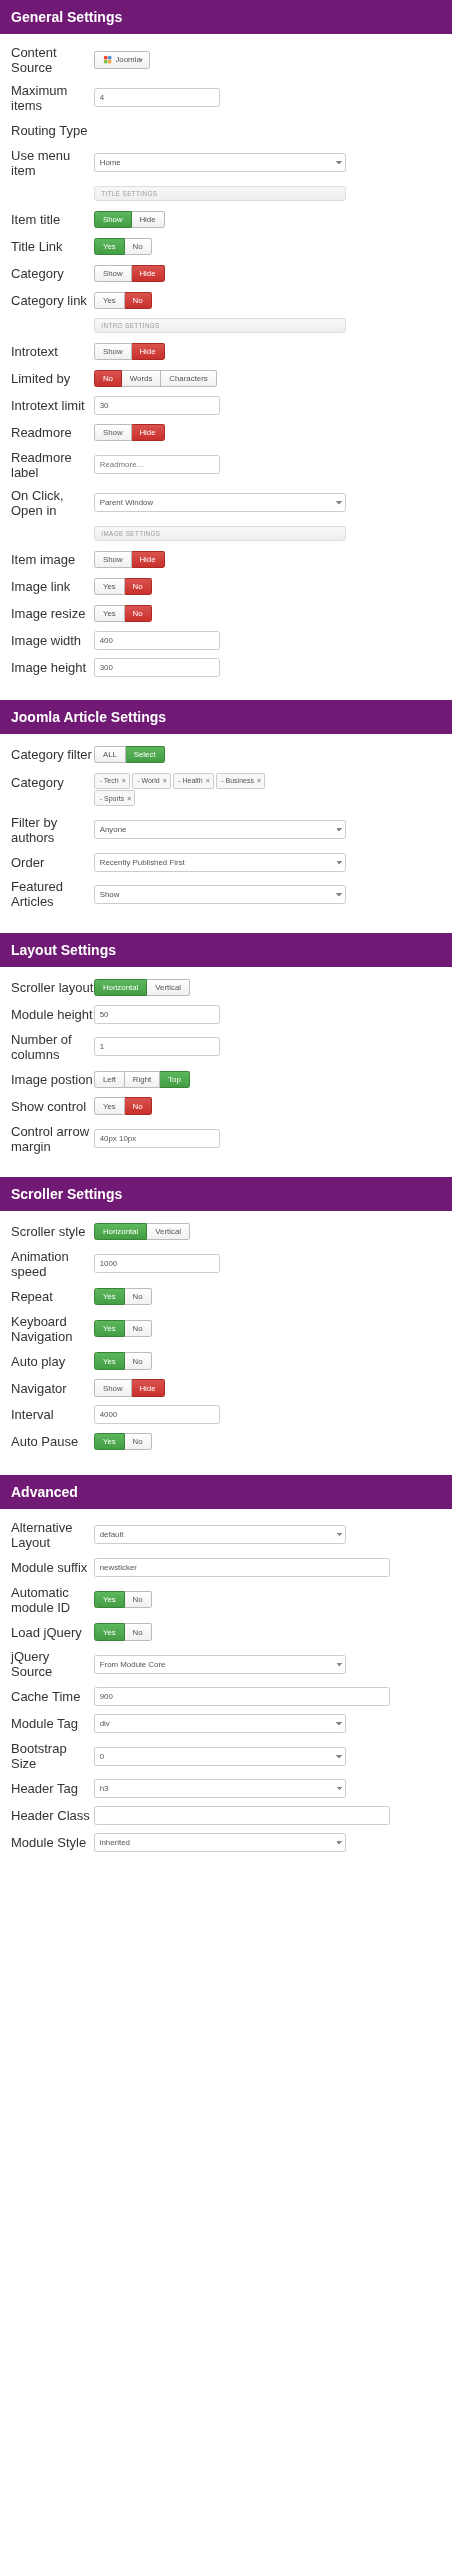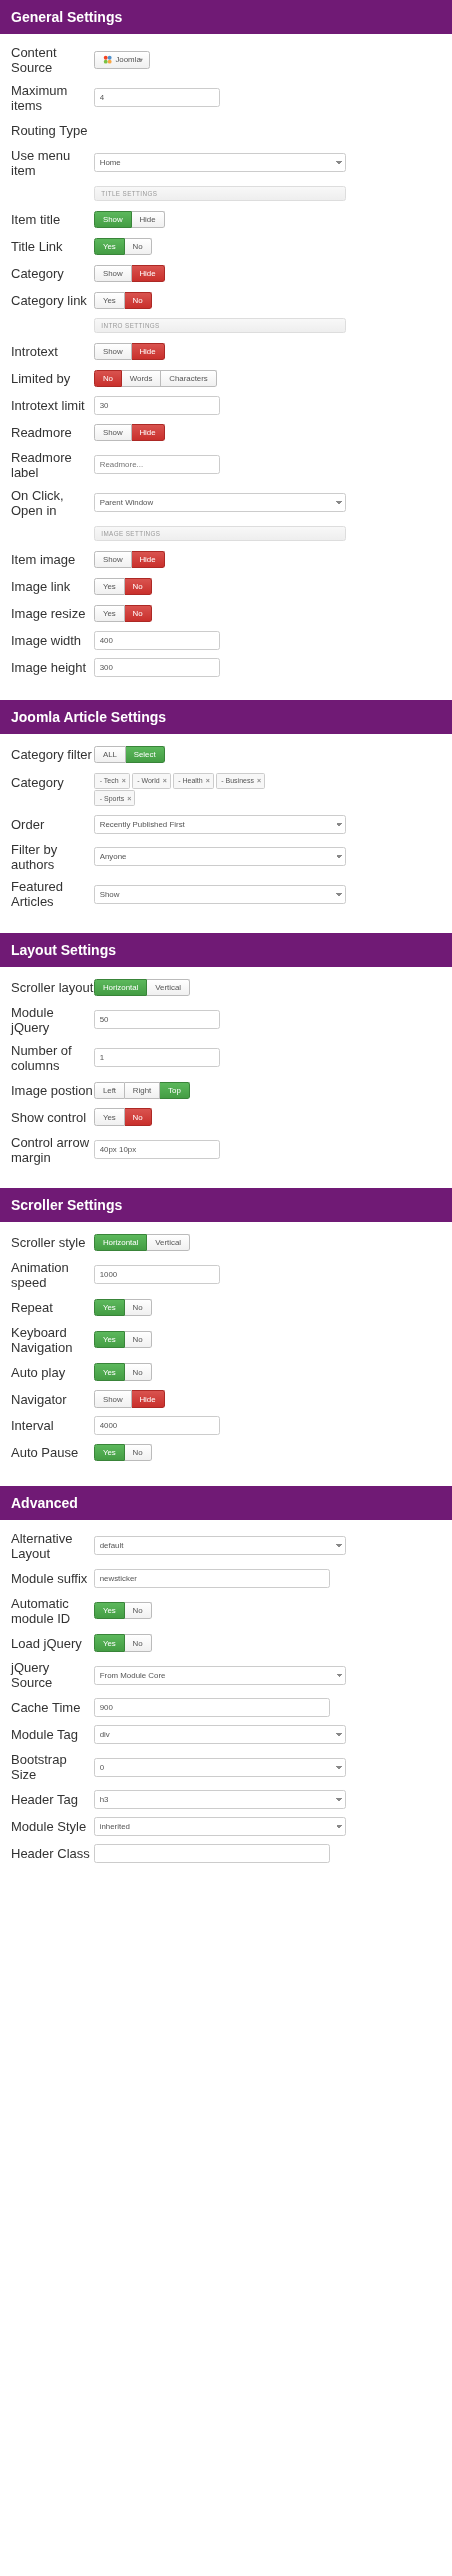--- a/index.html
+++ b/index.html
@@ -11,21 +11,21 @@
 .controls{flex:1;display:flex;align-items:center;flex-wrap:wrap;gap:0}
 .btn{display:inline-flex;align-items:center;justify-content:center;height:17.3px;padding:0 7.9px;font-size:7.9px;border:0.8px solid #bbb;background:linear-gradient(#fff,#f0f0f0);cursor:pointer;color:#555}
 .btn:first-child{border-radius:2.4px 0 0 2.4px}
 .btn:last-child{border-radius:0 2.4px 2.4px 0}
 .btn.only{border-radius:2.4px}
 .btn.green{background:linear-gradient(#5cb85c,#449d44);border-color:#398439;color:#fff}
 .btn.red{background:linear-gradient(#d9534f,#c9302c);border-color:#ac2925;color:#fff}
 .btn-group{display:inline-flex}
 .btn-group .btn+.btn{border-left:0}
 .input{height:19px;border:0.8px solid #ccc;border-radius:2.4px;padding:0 4.7px;font-size:7.9px;color:#555;background:#fff;width:126px}
-.input.wide{width:236px}
+.input.wide{width:296px}
 .select{height:19px;border:0.8px solid #ccc;border-radius:2.4px;padding:0 14px 0 4.7px;font-size:7.9px;color:#555;background:#fff;width:252px;appearance:none;position:relative;background-image:linear-gradient(45deg,transparent 50%,#888 50%),linear-gradient(135deg,#888 50%,transparent 50%);background-position:right 6.3px center,right 3.1px center;background-size:3.1px 3.1px,3.1px 3.1px;background-repeat:no-repeat}
 .divider-label{background:linear-gradient(#f8f8f8,#eee);border:0.8px solid #ddd;border-radius:2.4px;color:#999;font-size:6.3px;letter-spacing:0.4px;padding:3.1px 6.3px;margin:6.3px 0 9.4px 83px;width:252px}
 .tag{display:inline-flex;align-items:center;height:15.7px;border:0.8px solid #ccc;border-radius:1.6px;background:#f7f7f7;padding:0 3.1px 0 4.7px;font-size:7px;color:#555;margin:0.8px 1.6px 0.8px 0}
 .tag-x{margin-left:3.1px;color:#888;cursor:pointer;font-weight:bold}
 .joomla-icon{width:9.4px;height:9.4px;margin-right:3.1px}
 </style>
 </head>
 <body>
 
 <div class="section-header">General Settings</div>
@@ -241,30 +241,30 @@
           <span class="tag-x">×</span>
         </span>
         <span class="tag">
           <span>- Sports</span>
           <span class="tag-x">×</span>
         </span>
       </div>
     </div>
 
 <div class="row">
+      <div class="label">Filter by authors</div>
+<div class="controls">
+        <select class="select"><option>Anyone</option></select>
+      </div>
+    </div>
+
+<div class="row">
       <div class="label">Order</div>
 <div class="controls">
         <select class="select"><option>Recently Published First</option></select>
-      </div>
-    </div>
-
-<div class="row">
-      <div class="label">Filter by authors</div>
-<div class="controls">
-        <select class="select"><option>Anyone</option></select>
       </div>
     </div>
 
 <div class="row">
       <div class="label">Featured Articles</div>
 <div class="controls">
         <select class="select"><option>Show</option></select>
       </div>
     </div>
 </div>
@@ -276,21 +276,21 @@
       <div class="label">Scroller layout</div>
 <div class="controls">
         <div class="btn-group">
           <button class="btn green">Horizontal</button>
           <button class="btn">Vertical</button>
         </div>
       </div>
     </div>
 
 <div class="row">
-      <div class="label">Module jQuery</div>
+      <div class="label">Module height</div>
 <div class="controls">
         <input class="input" value="50" style="">
       </div>
     </div>
 
 <div class="row">
       <div class="label">Number of columns</div>
 <div class="controls">
         <input class="input" value="1" style="">
       </div>
@@ -471,26 +471,26 @@
     </div>
 
 <div class="row">
       <div class="label">Header Tag</div>
 <div class="controls">
         <select class="select"><option>h3</option></select>
       </div>
     </div>
 
 <div class="row">
+      <div class="label">Header Class</div>
+<div class="controls">
+        <input class="input wide" value="" style="">
+      </div>
+    </div>
+
+<div class="row">
       <div class="label">Module Style</div>
 <div class="controls">
         <select class="select"><option>inherited</option></select>
       </div>
     </div>
-
-<div class="row">
-      <div class="label">Header Class</div>
-<div class="controls">
-        <input class="input wide" value="" style="">
-      </div>
-    </div>
 </div>
 
 
 </body></html>

